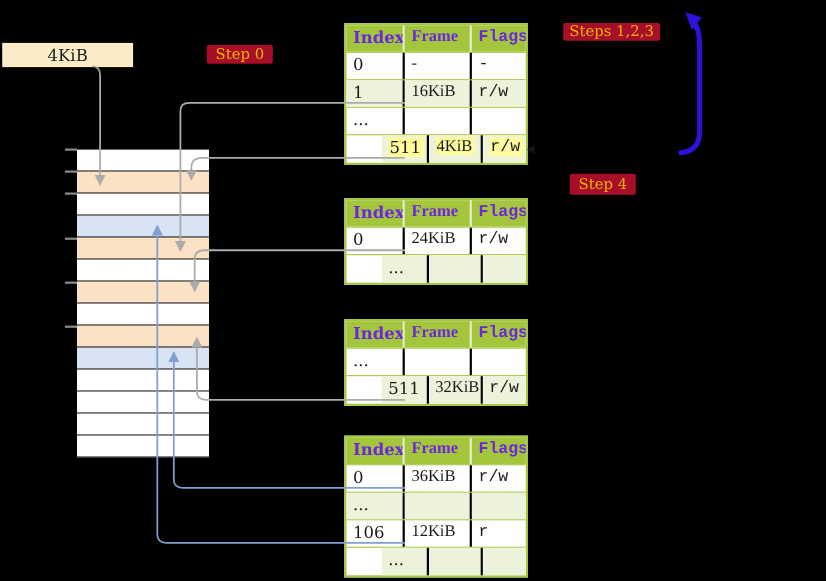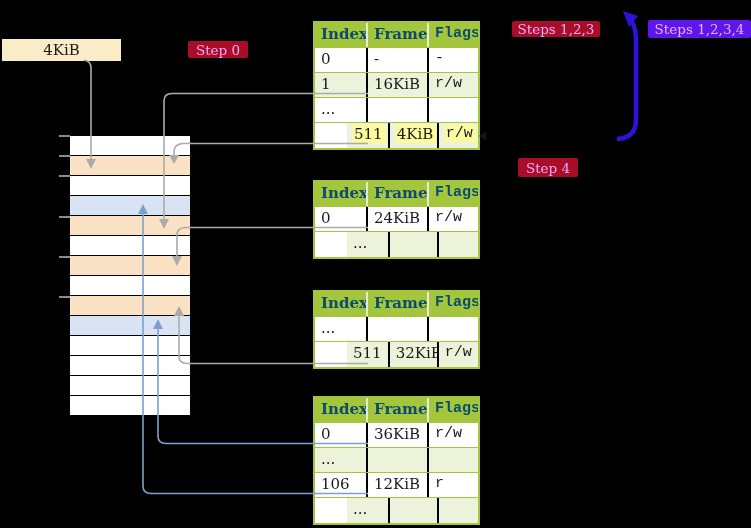--- a/index.html
+++ b/index.html
@@ -1,44 +1,44 @@
 <!DOCTYPE html>
 <html><head>
 <meta charset="utf-8">
 <style>
   html,body{margin:0;padding:0;background:#000;}
   #canvas{position:relative;width:751px;height:528px;background:#000;overflow:hidden;
           font-family:"DejaVu Serif", serif;}
 
   
   .tag{position:absolute;display:flex;align-items:center;justify-content:center;
-       color:#f0abfc;font-size:13.5px;border-radius:2px;white-space:nowrap;}
+       color:#eab308;font-size:13.5px;border-radius:2px;white-space:nowrap;}
   .tag.red{background:#A80E28;}
   .tag.violet{background:#5E17EB;}
   #lbl-4kib{position:absolute;left:2px;top:39px;width:119px;height:22px;
             background:#F9ECC7;color:#1a1a1a;font-size:15px;
             display:flex;align-items:center;justify-content:center;}
   #lbl-step0{left:188px;top:41px;width:60px;height:17px;text-align:center;}
   #lbl-steps123{left:512px;top:21px;width:88px;height:16px;}
   #lbl-steps1234{left:648px;top:20px;width:103px;height:18px;}
   #lbl-step4{left:518px;top:158px;width:60px;height:19px;}
 
   
   .ptable{position:absolute;width:163px;border:2px solid #A3C63C;background:#fff;}
   #t1{left:313px;top:21px;}
   #t2{left:313px;top:180px;}
   #t3{left:313px;top:290px;}
   #t4{left:313px;top:396px;}
   .prow{display:flex;height:25px;box-sizing:border-box;border-bottom:1.5px solid #A3C63C;}
   .prow:last-child{border-bottom:none;padding-left:32px;}
   .pcell{box-sizing:border-box;height:100%;padding:2px 0 0 6px;font-size:15px;
          color:#1a1a1a;border-right:2px solid #000;overflow:hidden;white-space:nowrap;}
-  .pcell.c0{width:53px;} .pcell.c1{width:61px;} .pcell.c2{width:49px;border-right:none;font-family:Liberation Mono, monospace;}
+  .pcell.c0{width:53px;} .pcell.c1{width:61px;font-family:Liberation Serif, serif;} .pcell.c2{width:49px;border-right:none;font-family:Liberation Mono, monospace;}
   .prow.head{border-bottom:1.5px solid #A3C63C;}
-  .prow.head .pcell{background:#A3C63C;color:#0c4a6e;font-weight:bold;border-right:2px solid #E6EBD5;}
+  .prow.head .pcell{background:#A3C63C;color:#6d28d9;font-weight:bold;border-right:2px solid #E6EBD5;}
   .prow.head .pcell.c2{border-right:none;}
   .prow.shade .pcell{background:#EDF2DB;}
   .hl{background:#FDFB9E;padding:0 3px 0 1px;}
 
   
   #memmap{position:absolute;left:70px;top:136px;width:120px;height:280px;}
   .mrow{width:100%;height:19px;border-bottom:1px solid #000;box-sizing:content-box;}
   .tick{position:absolute;left:59px;width:11px;height:2px;background:#8C8C8C;}
 
   
@@ -46,21 +46,20 @@
 </style>
 </head>
 <body>
 
 <div id="canvas">
 
   <div id="lbl-4kib">4KiB</div>
 
   <div class="tag red" id="lbl-step0">Step 0</div>
   <div class="tag red" id="lbl-steps123">Steps 1,2,3</div>
-  <div class="tag violet" id="lbl-steps1234">Steps 1,2,3,4</div>
   <div class="tag red" id="lbl-step4">Step 4</div>
 
   <div id="memmap">
       <div class="mrow" style="background: rgb(255, 255, 255);"></div>
       <div class="mrow" style="background: rgb(252, 226, 196);"></div>
       <div class="mrow" style="background: rgb(255, 255, 255);"></div>
       <div class="mrow" style="background: rgb(216, 228, 244);"></div>
       <div class="mrow" style="background: rgb(252, 226, 196);"></div>
       <div class="mrow" style="background: rgb(255, 255, 255);"></div>
       <div class="mrow" style="background: rgb(252, 226, 196);"></div>

